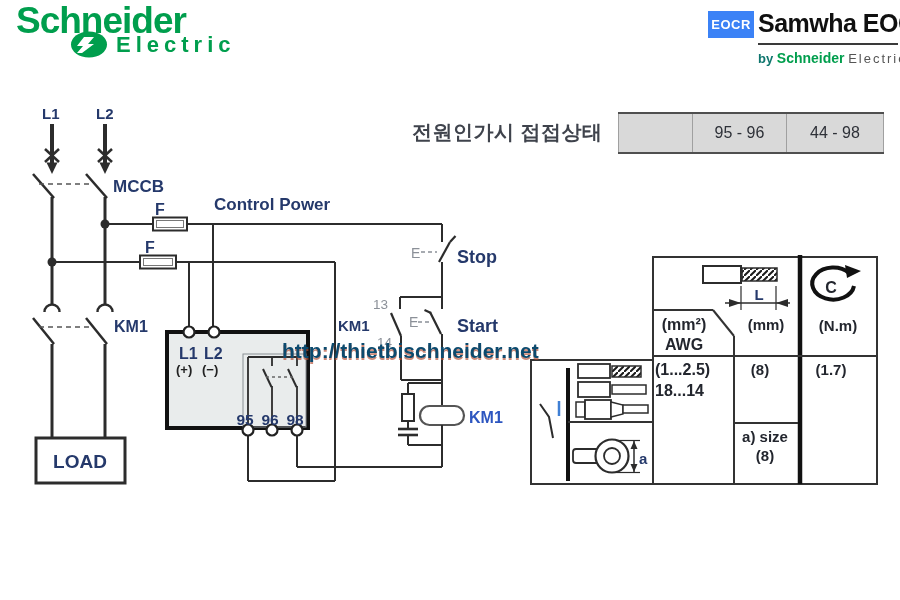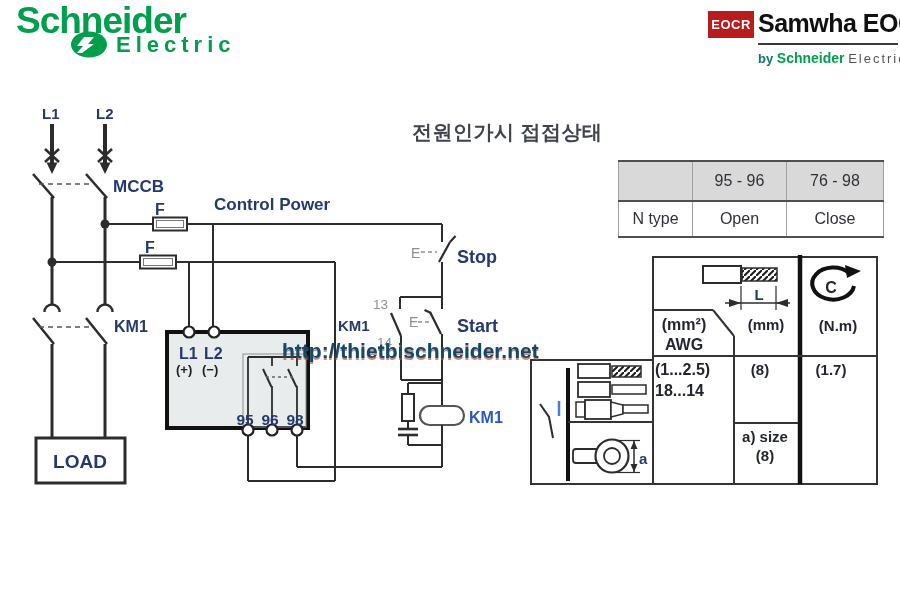--- a/index.html
+++ b/index.html
@@ -8,35 +8,35 @@
   .abs{position:absolute;}
 
   
   .sch-word{position:absolute;left:16px;top:0px;font-size:37px;font-weight:bold;
             color:#009E4D;letter-spacing:-1px;}
   .sch-row2{position:absolute;left:70px;top:31px;display:flex;align-items:center;gap:8px;}
   .sch-sub{font-size:22px;font-weight:bold;color:#009E4D;letter-spacing:5px;}
 
   
   .eocr-wrap{position:absolute;left:690px;top:6px;width:210px;height:60px;}
-  .eocr-badge{position:absolute;left:18px;top:5px;width:46px;height:27px;background:#b91c1c;
+  .eocr-badge{position:absolute;left:18px;top:5px;width:46px;height:27px;background:#3b82f6;
               color:#fff;font-size:13px;font-weight:bold;display:flex;align-items:center;
               justify-content:center;letter-spacing:0.5px;}
   .eocr-title{position:absolute;left:68px;top:3px;font-size:25px;font-weight:bold;color:#101010;
               letter-spacing:-0.5px;white-space:nowrap;}
   .eocr-rule{position:absolute;left:68px;top:37px;width:140px;height:2px;background:#3a3a3a;}
   .eocr-by{position:absolute;left:68px;top:44px;font-size:13px;white-space:nowrap;}
   .eocr-by .by{color:#0f766e;font-weight:bold;}
   .eocr-by .byname{color:#009E4D;font-weight:bold;font-size:14px;}
   .eocr-by .bysub{color:#555;letter-spacing:2px;}
 
   
   .kr-title{position:absolute;left:412px;top:119px;font-size:20px;font-weight:bold;
             color:#3F434C;letter-spacing:0.5px;}
-  table.ct{position:absolute;left:618px;top:112px;border-collapse:collapse;margin-top:48px;}
+  table.ct{position:absolute;left:618px;top:112px;border-collapse:collapse;}
   table.ct td{font-size:16px;color:#2e3138;text-align:center;
               border-left:1px solid #a0a0a0;border-right:1px solid #a0a0a0;
               border-top:2px solid #4f4f4f;border-bottom:2px solid #4f4f4f;}
   table.ct tr.hdr td{background:#D9D9D9;height:36px;}
   table.ct tr.data td{background:#fff;height:32px;}
   .ct .c0{width:71px;} .ct .c1{width:91px;} .ct .c2{width:94px;}
 
   
   .watermark{position:absolute;left:282px;top:339px;font-size:21px;font-weight:bold;
              color:#0c4a6e;text-shadow:0 2px 0 rgba(178,74,48,0.65);white-space:nowrap;}
@@ -310,25 +310,20 @@
       <span class="bysub">Electric</span>
     </div>
   </div>
 
   <div class="kr-title">전원인가시 접접상태</div>
   <table class="ct">
     <tbody>
         <tr class="hdr">
       <td class="c0"></td>
       <td class="c1">95 - 96</td>
-      <td class="c2">76 - 98</td>
-    </tr>
-    <tr class="data">
-      <td class="c0">N type</td>
-      <td class="c1">Open</td>
-      <td class="c2">Close</td>
+      <td class="c2">44 - 98</td>
     </tr>
   </tbody>
     </table>
 
   <div class="watermark">http://thietbischneider.net</div>
 
 </div>
 
 </body></html>

